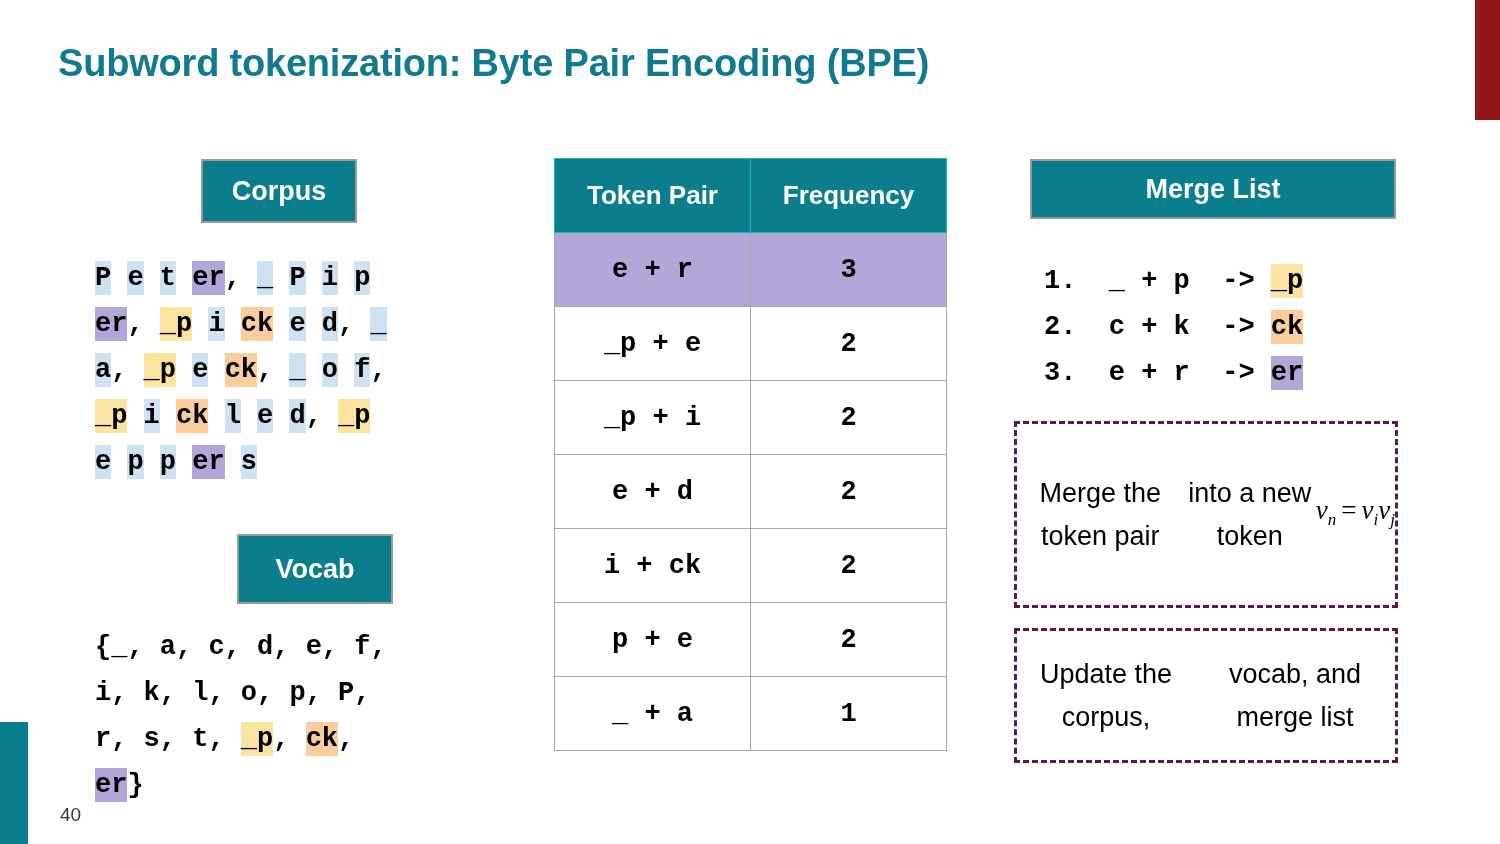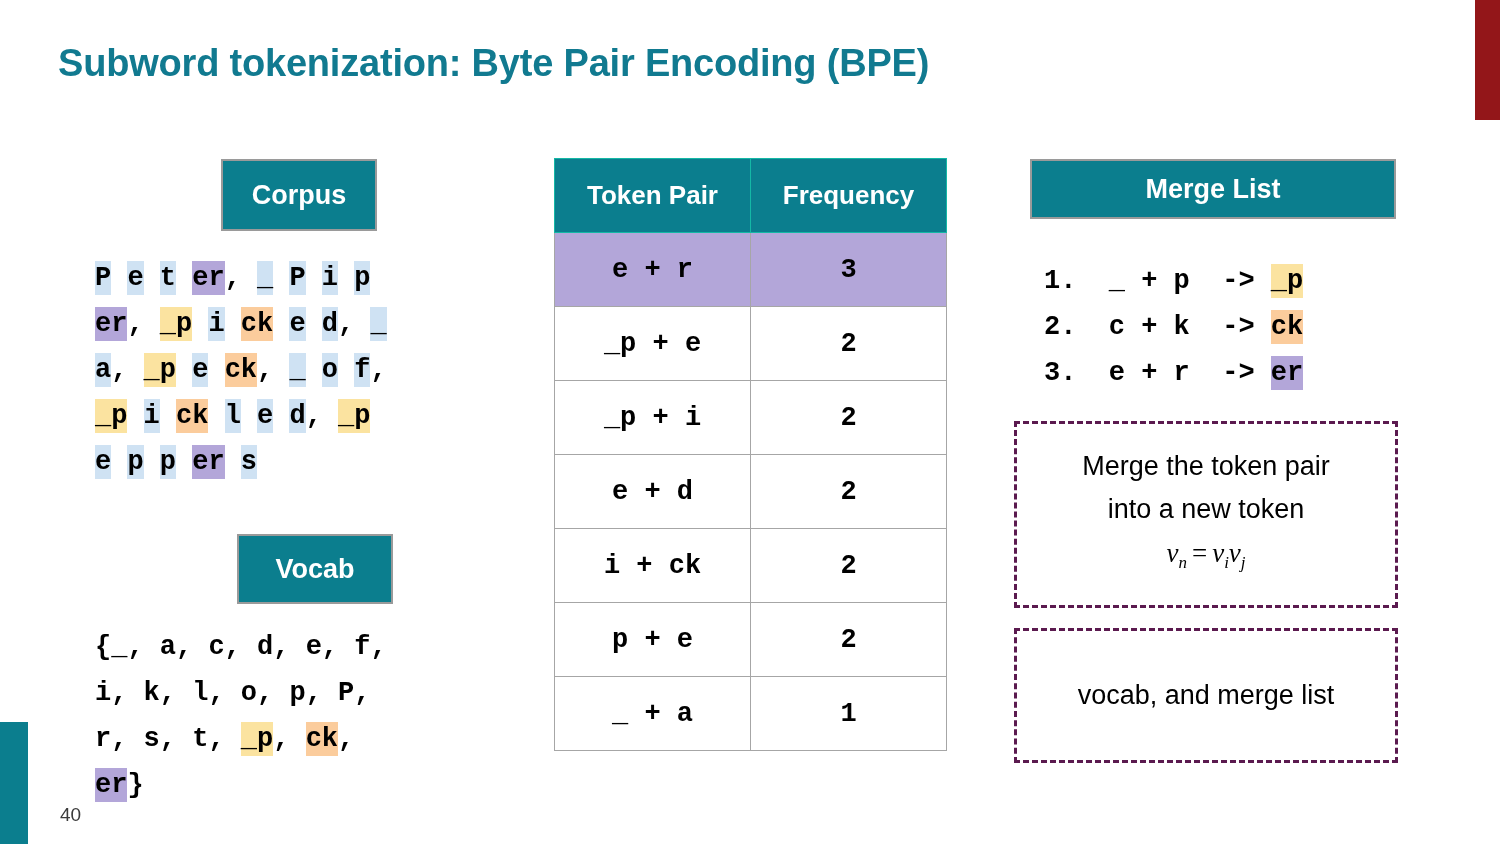--- a/index.html
+++ b/index.html
@@ -61,21 +61,21 @@
     border: 2px solid #9a9a9a;
     color: #ffffff;
     font-size: 27px;
     font-weight: bold;
     text-align: center;
     display: flex;
     align-items: center;
     justify-content: center;
     box-sizing: border-box;
   }
-  .chip-corpus { left: 221px; top: 159px; width: 156px; height: 72px; }
+  .chip-corpus { left: 201px; top: 159px; width: 156px; height: 64px; }
   .chip-vocab  { left: 205px; top: 534px; width: 156px; height: 70px; margin-left: 32px; }
   .chip-merge  { left: 1030px; top: 159px; width: 366px; height: 60px; }
 
   
   .mono-block {
     position: absolute;
     font-family: "Liberation Mono", "DejaVu Sans Mono", monospace;
     font-size: 27px;
     font-weight: bold;
     color: #000000;
@@ -128,21 +128,20 @@
   .freq-table tr.row-highlight td {
     background: #b3a6d9;
   }
 
   
   .note-box {
     position: absolute;
     border: 3px dashed #5b1a4f;
     box-sizing: border-box;
     display: flex;
-    flex-direction: column;
     align-items: center;
     justify-content: center;
     background: #ffffff;
   }
   .note-merge { left: 1014px; top: 421px; width: 384px; height: 187px; }
   .note-update { left: 1014px; top: 628px; width: 384px; height: 135px; }
   .note-line {
     font-family: "Liberation Sans", sans-serif;
     font-size: 27px;
     color: #000000;
@@ -230,14 +229,15 @@
 </div>
 <div class="mono-block merge-text" id="merge-text"><div><span>1.  </span><span>_ + p  </span><span>-&gt; </span><span class="tok hl-yellow">_p</span></div><div><span>2.  </span><span>c + k  </span><span>-&gt; </span><span class="tok hl-orange">ck</span></div><div><span>3.  </span><span>e + r  </span><span>-&gt; </span><span class="tok hl-purple">er</span></div></div>
 
 <div class="note-box note-merge">
   <div class="note-line">Merge the token pair</div>
   <div class="note-line">into a new token</div>
   <div class="formula" id="merge-formula"><span>v<sub>n</sub></span><span class="eq">=</span><span>v<sub>i</sub></span><span>v<sub>j</sub></span></div>
 </div>
 
 <div class="note-box note-update">
+  <div class="note-line">Update the corpus,</div>
   <div class="note-line">vocab, and merge list</div>
 </div>
 
 </body></html>

